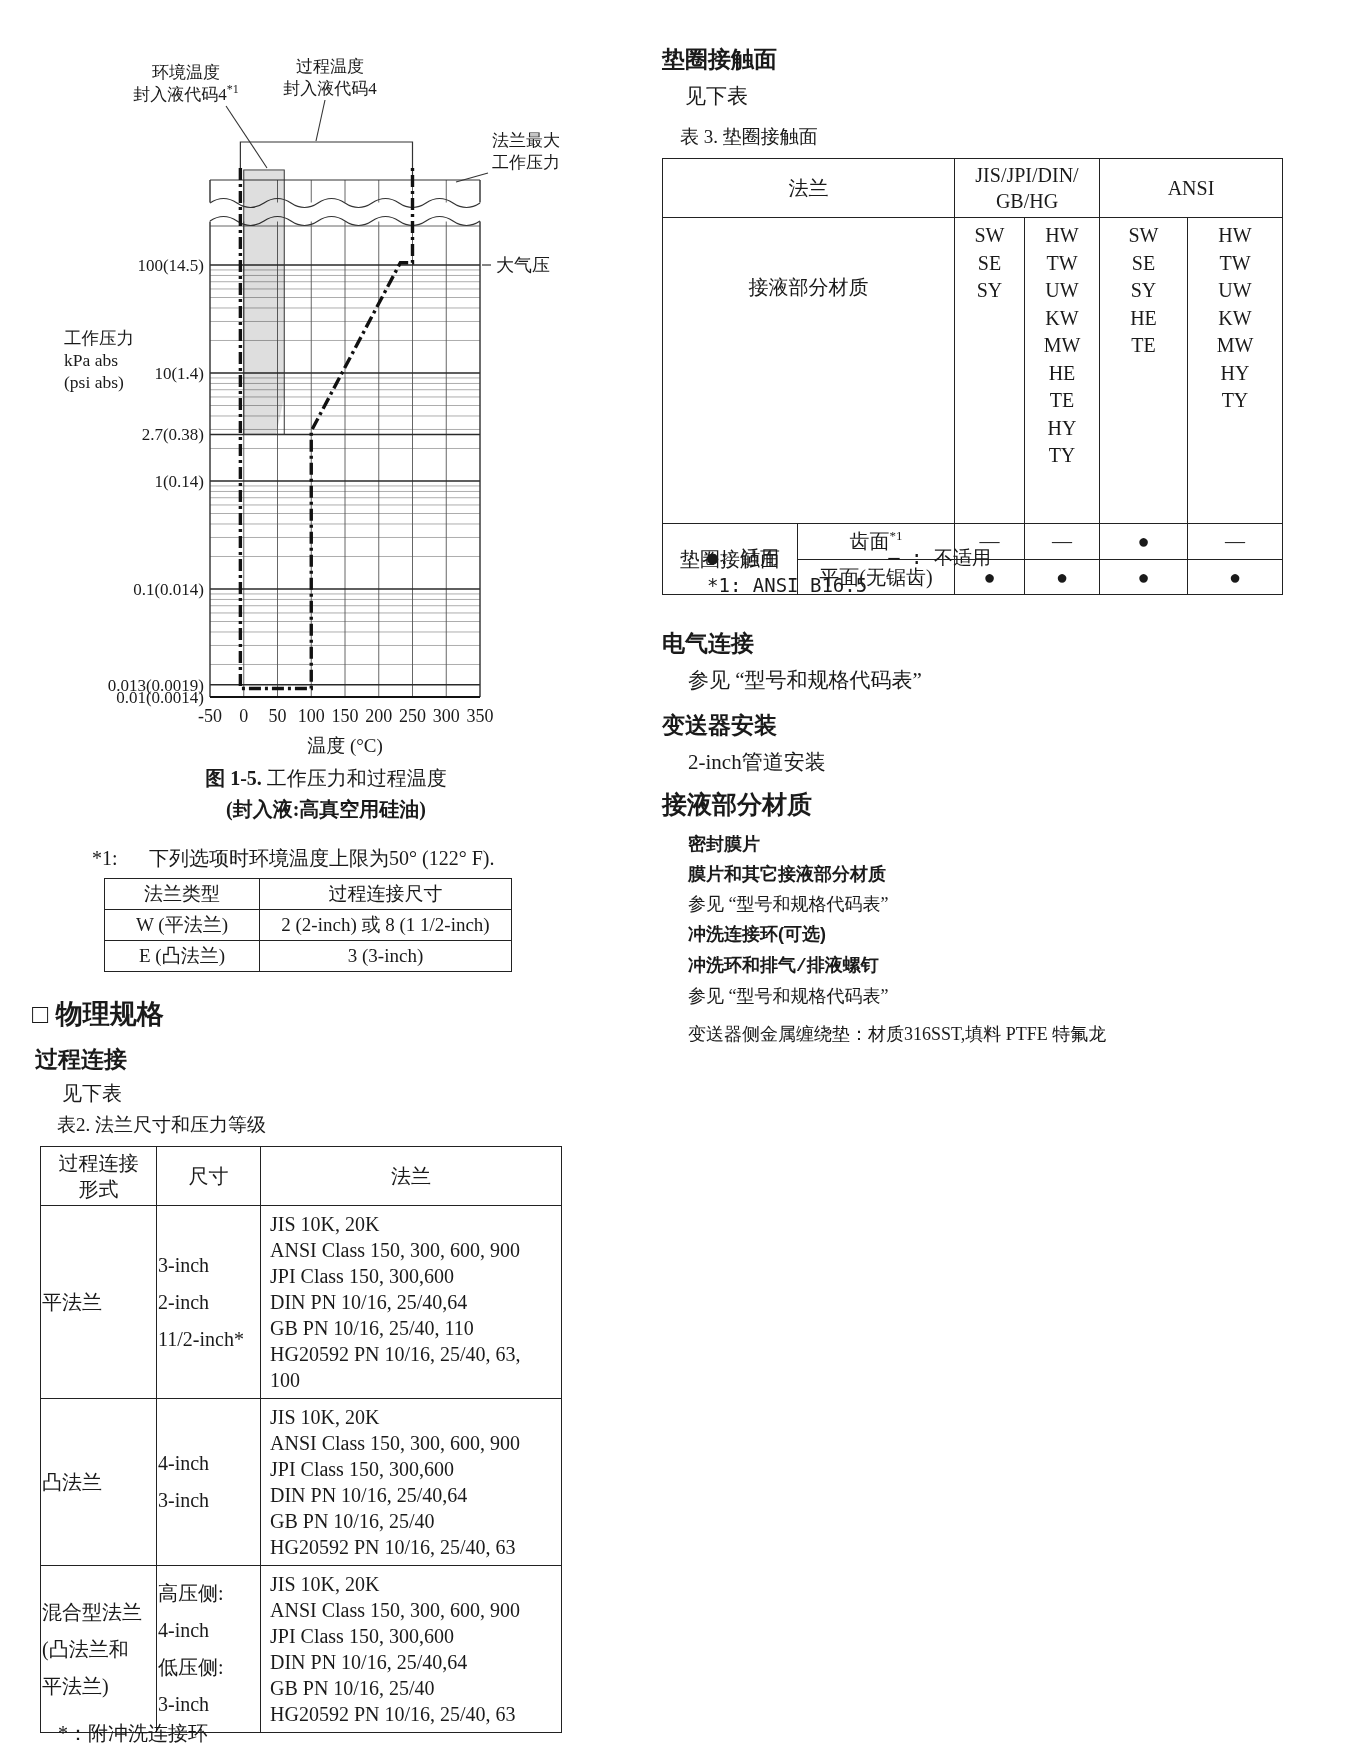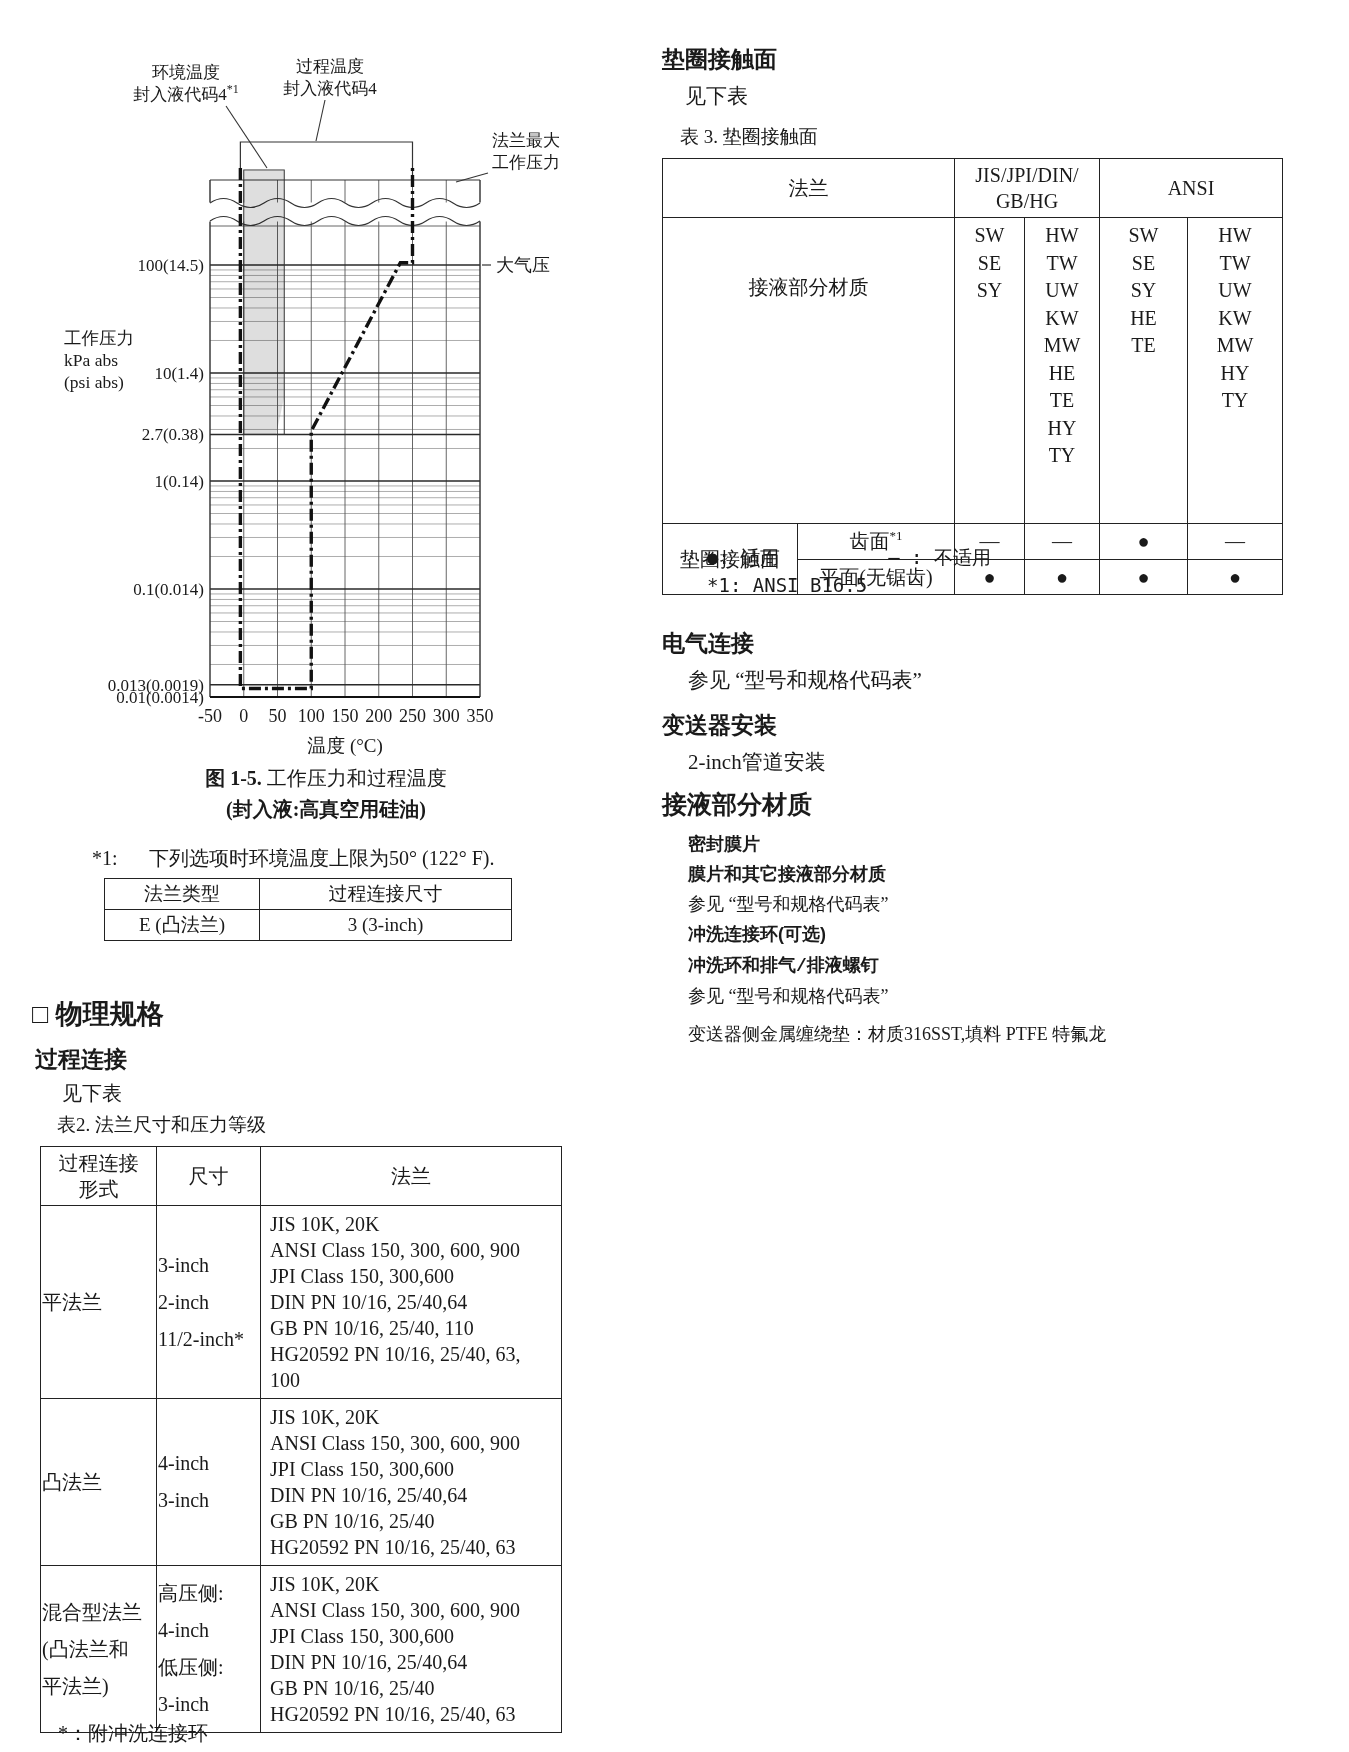--- a/index.html
+++ b/index.html
@@ -164,20 +164,24 @@
     <colgroup>
         <col style="width:155px">
         <col style="width:252px">
       </colgroup>
     <tbody>
         <tr>
       <th>法兰类型</th>
       <th>过程连接尺寸</th>
     </tr>
     <tr>
+      <td>W (平法兰)</td>
+      <td>2 (2-inch) 或 8 (1 1/2-inch)</td>
+    </tr>
+    <tr>
       <td>E (凸法兰)</td>
       <td>3 (3-inch)</td>
     </tr>
   </tbody>
     </table>
 
   <div class="abs hd phys-h">
     <span>□</span>
     <span>物理规格</span>
   </div>

